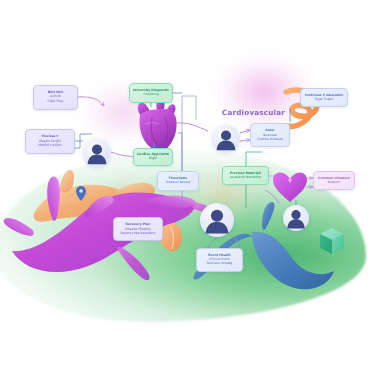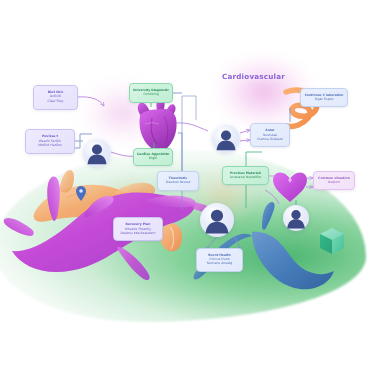--- a/index.html
+++ b/index.html
@@ -67,21 +67,21 @@
   .c-violet{background:linear-gradient(145deg,#efeaff 0%,#e6e2fb 100%);
             border:.6px solid #cdc3f2;color:#6a5bc0;}
   .c-blue  {background:linear-gradient(145deg,#eaf0fe 0%,#e1e9fb 100%);
             border:.6px solid #c2d2f0;color:#5573b8;}
   .c-green {background:linear-gradient(145deg,#d8f6e4 0%,#bfeed3 100%);
             border:.6px solid #8fd9b0;color:#2e8d60;}
   .c-pink  {background:linear-gradient(145deg,#f7e9fb 0%,#f2e2fa 100%);
             border:.6px solid #e0c4ef;color:#9a63b8;}
 
   #hero-title{position:absolute;z-index:8;font-weight:700;letter-spacing:.2px;
-    color:#8b63d6;text-shadow:0 0 5px rgba(255,255,255,.85);white-space:nowrap;}
+    color:#8b63d6;text-shadow:0 0 5px rgba(255,255,255,.85);white-space:nowrap;margin-top:36px;}
 </style>
 </head>
 <body>
 
 <div id="stage">
 
   <div class="blob" id="blob-green-soft"></div>
   <div class="blob" id="blob-green"></div>
   <div class="blob" id="blob-pink-top"></div>
   <div class="blob" id="blob-pink-left"></div>

